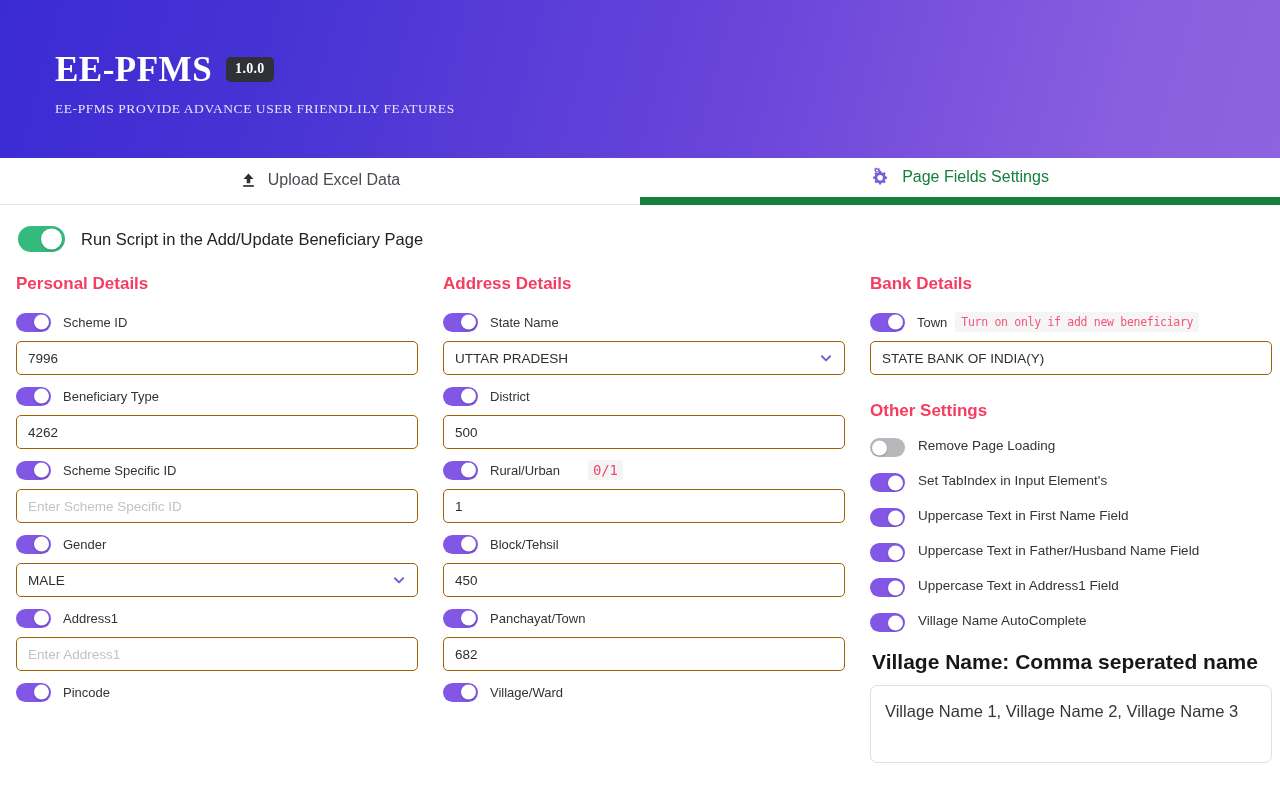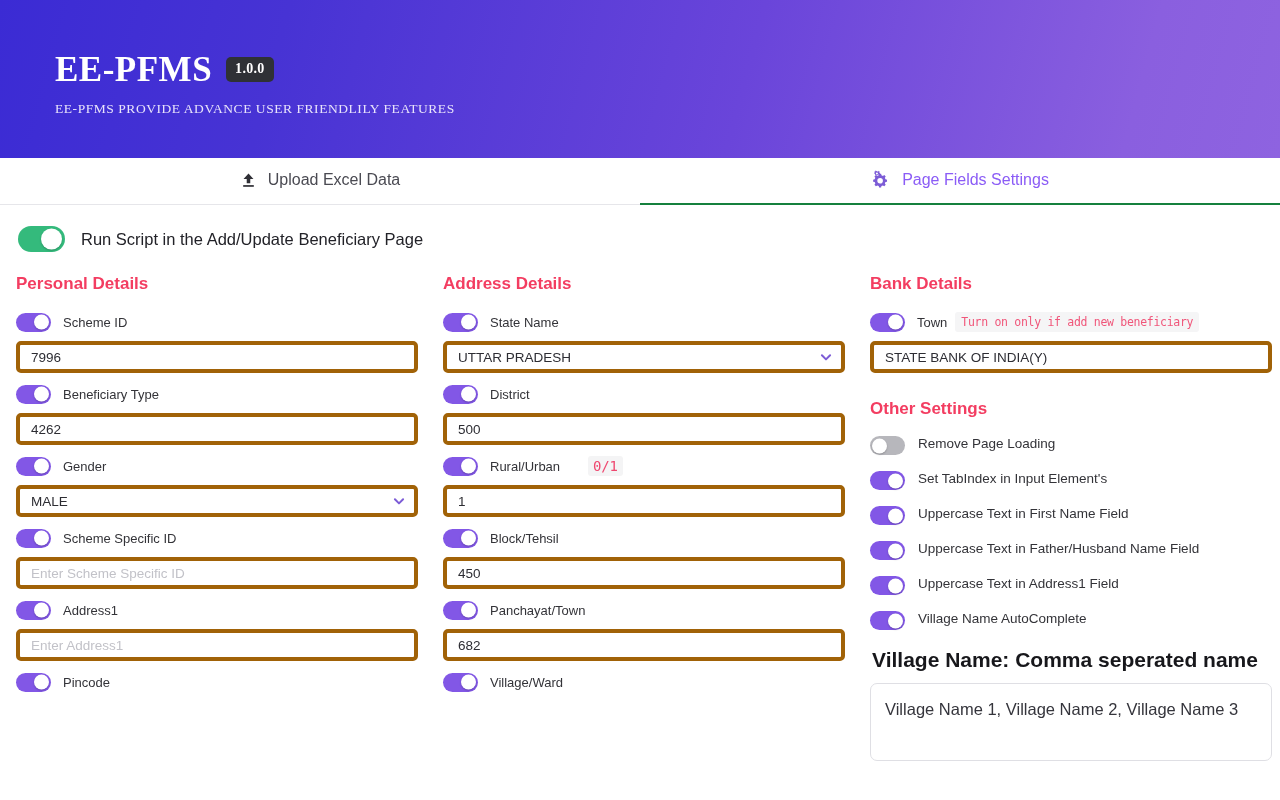--- a/index.html
+++ b/index.html
@@ -58,22 +58,22 @@
     align-items: center;
     justify-content: center;
     gap: 11px;
     font-size: 16px;
     color: #4a4a52;
     cursor: pointer;
     border-bottom: 1px solid #e6e6ea;
     padding-bottom: 2px;
   }
   .tab.active {
-    color: #8b5cf6;
-    border-bottom: 2px solid #15803d;
+    color: #15803d;
+    border-bottom: 8px solid #15803d;
   }
   .tab-icon { display: flex; align-items: center; }
 
   
   .main { padding: 18px 16px 0 16px; }
   .master-row {
     display: flex;
     align-items: center;
     gap: 16px;
     margin: 3px 0 22px 2px;
@@ -123,27 +123,27 @@
     background: #f5f5f6;
     padding: 3px 6px;
     border-radius: 3px;
     margin-left: -4px;
     letter-spacing: -0.3px;
   }
 
   .input {
     width: 100%;
     height: 32px;
-    border: 4px solid #a16207;
+    border: 1px solid #a16207;
     border-radius: 5px;
     background: #ffffff;
     font-family: "Liberation Sans", sans-serif;
     font-size: 13.5px;
     color: #2d2d33;
-    padding: 0 11px;
+    padding: 16px 11px;
     outline: none;
   }
   .input::placeholder { color: #c2c2c8; }
   .select-wrap { position: relative; }
   .select-wrap .input { padding-right: 34px; }
   .chevron {
     position: absolute;
     right: 12px; top: 50%;
     transform: translateY(-50%);
     pointer-events: none;
@@ -275,47 +275,47 @@
           <div class="field-label">Beneficiary Type</div>
         </div>
         <input class="input" value="4262" style="">
       </div>
 
       <div class="field">
         <div class="field-head">
           <div class="tgl sm on purple">
               <div class="knob"></div>
             </div>
+          <div class="field-label">Scheme Specific ID</div>
+        </div>
+        <input class="input" placeholder="Enter Scheme Specific ID" style="">
+      </div>
+
+      <div class="field">
+        <div class="field-head">
+          <div class="tgl sm on purple">
+              <div class="knob"></div>
+            </div>
           <div class="field-label">Gender</div>
         </div>
         <div class="select-wrap">
           <input class="input" readonly="" value="MALE" style="">
           <span class="chevron">
             <svg width="14" height="14" viewBox="0 0 24 24" fill="none" stroke="#7c5cd6" stroke-width="3.4" stroke-linecap="round" stroke-linejoin="round">
                 <polyline points="5,9 12,16 19,9"></polyline>
               </svg>
           </span>
         </div>
       </div>
 
       <div class="field">
         <div class="field-head">
           <div class="tgl sm on purple">
               <div class="knob"></div>
             </div>
-          <div class="field-label">Scheme Specific ID</div>
-        </div>
-        <input class="input" placeholder="Enter Scheme Specific ID" style="">
-      </div>
-
-      <div class="field">
-        <div class="field-head">
-          <div class="tgl sm on purple">
-              <div class="knob"></div>
-            </div>
           <div class="field-label">Address1</div>
         </div>
         <input class="input" placeholder="Enter Address1" style="">
       </div>
 
       <div class="field">
         <div class="field-head">
           <div class="tgl sm on purple">
               <div class="knob"></div>
             </div>

